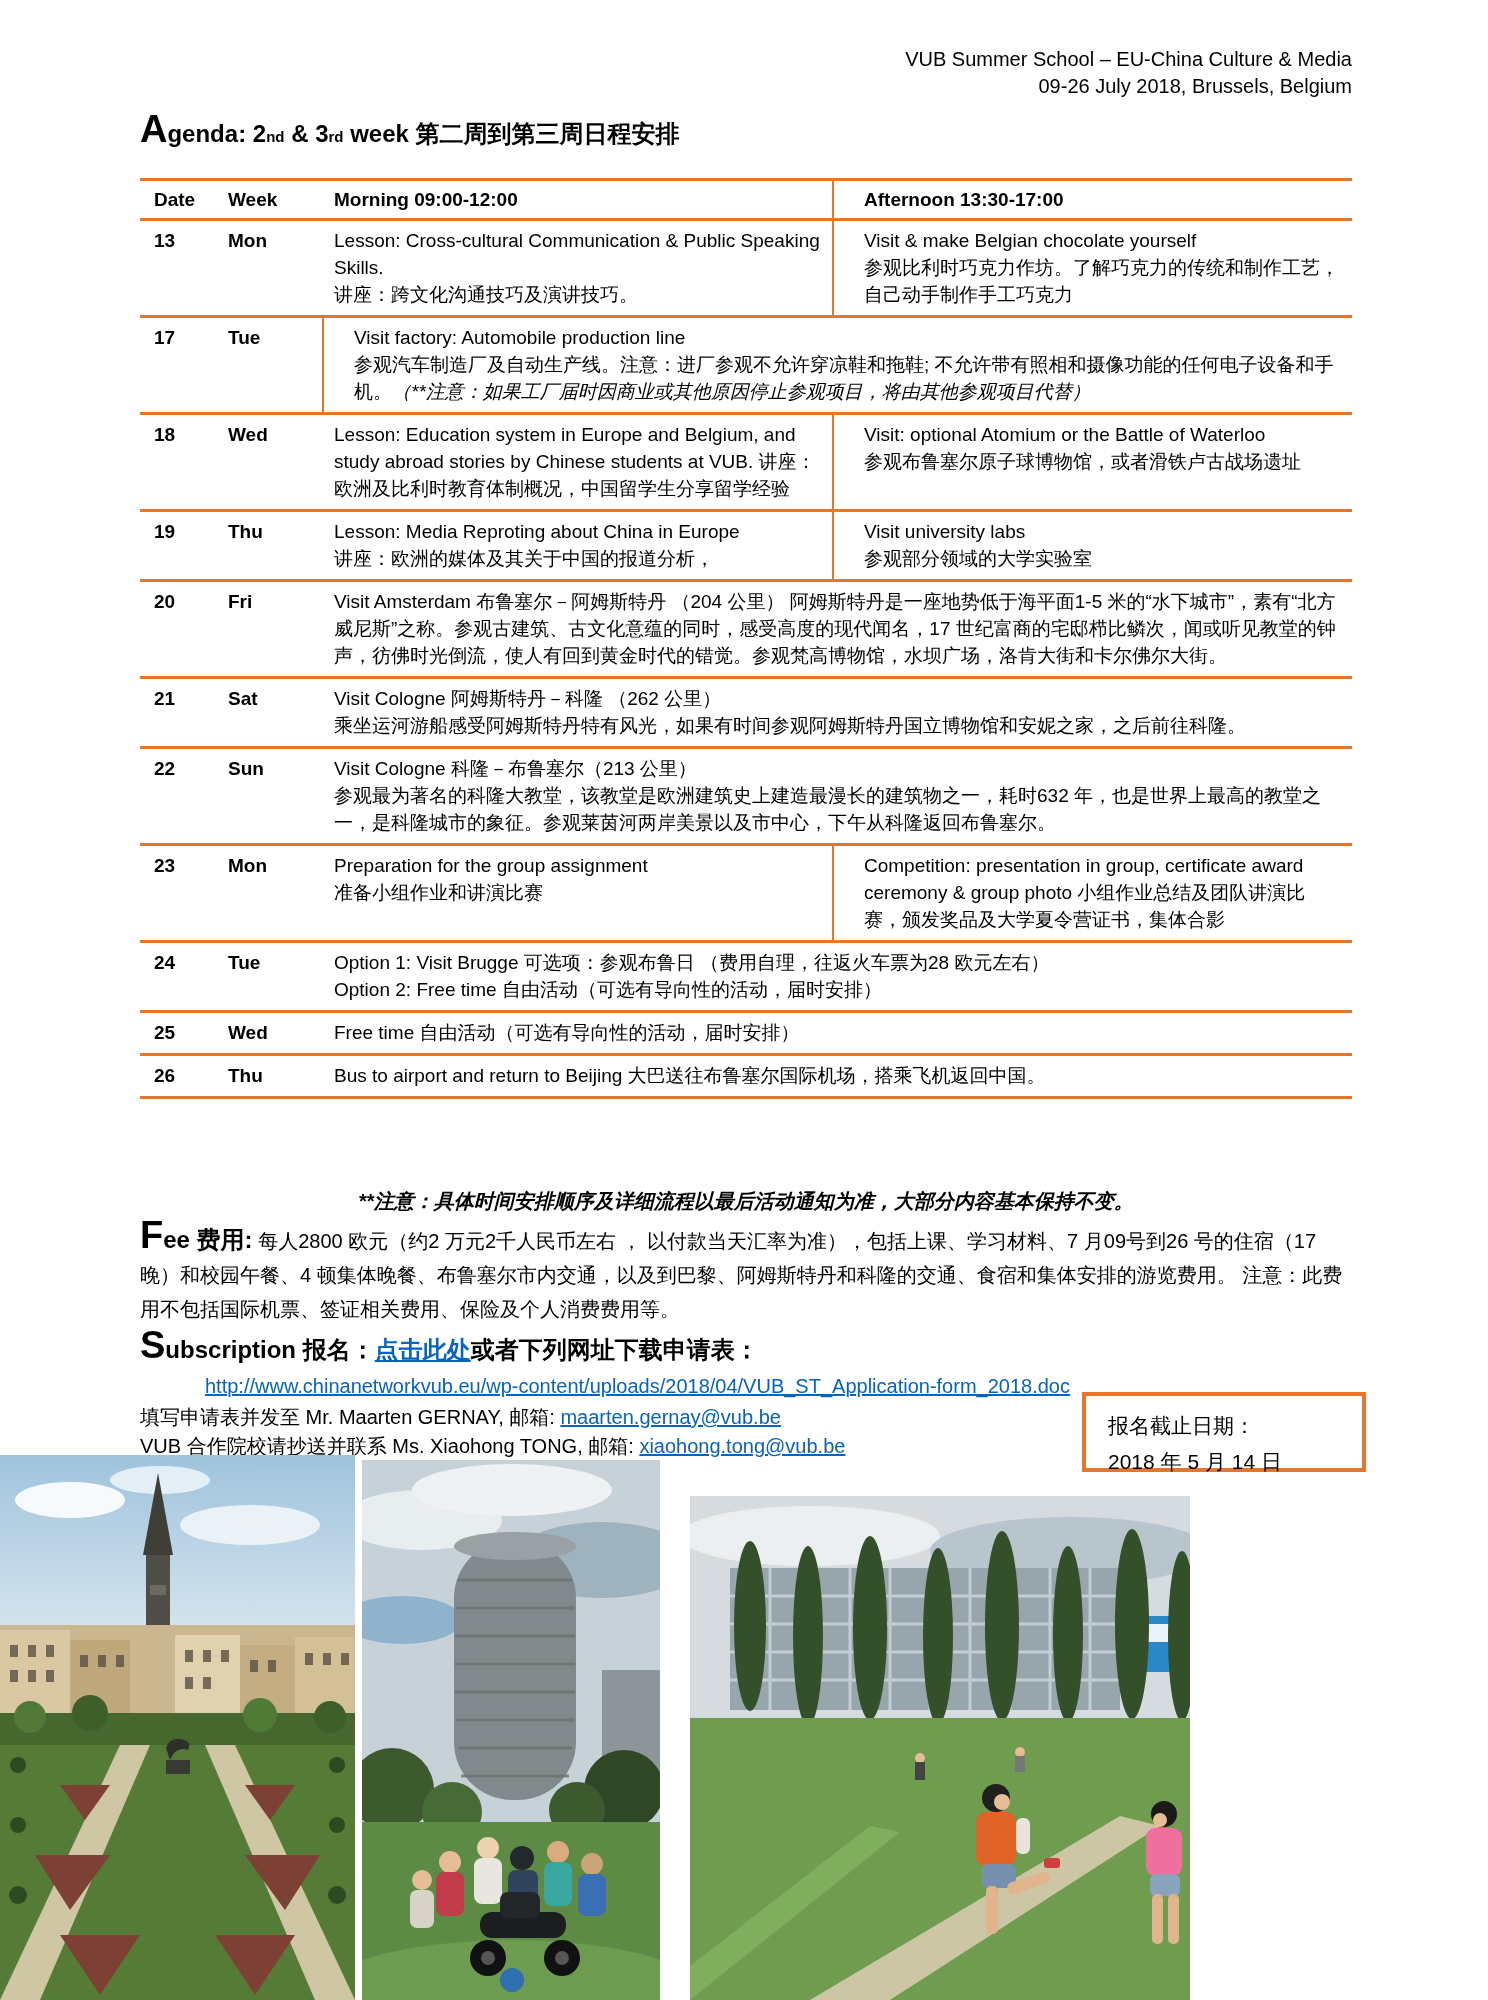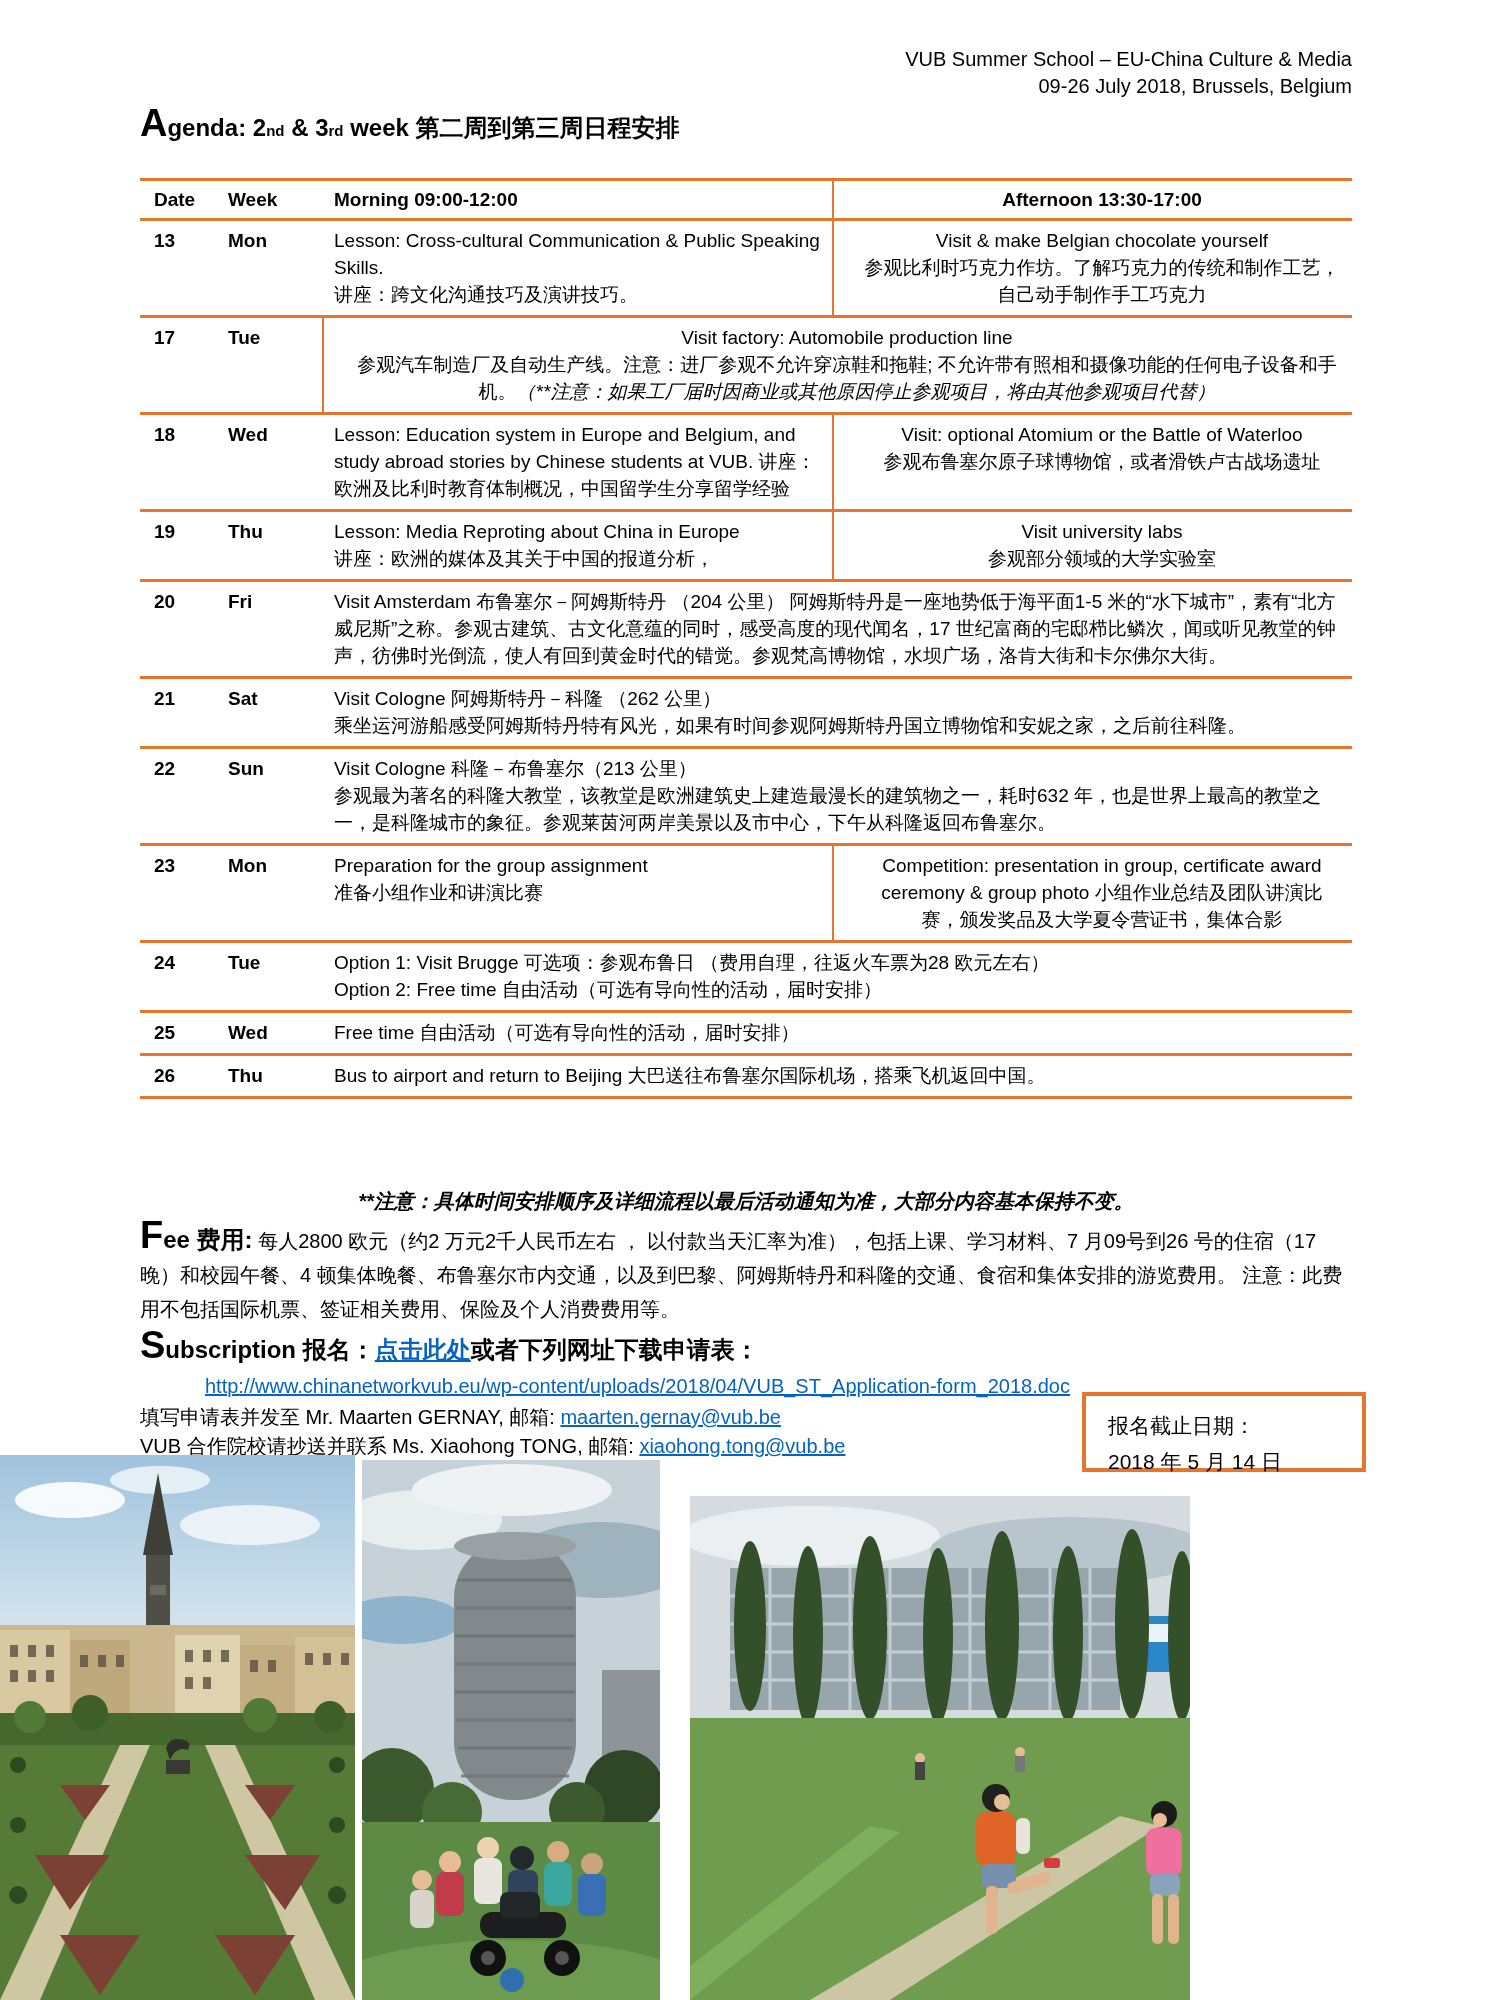--- a/index.html
+++ b/index.html
@@ -3,32 +3,32 @@
 <meta charset="utf-8">
 <style>
   * { box-sizing: border-box; margin: 0; padding: 0; }
   body { background:#888; font-family:"Liberation Sans", sans-serif; color:#000; }
   .page { position:relative; width:1488px; height:2000px; background:#fff; margin:0 auto; overflow:hidden; }
 
   
   .doc-header { position:absolute; top:46px; right:136px; text-align:right; font-size:20px; line-height:27px; }
 
   
-  .doc-title { position:absolute; top:108px; left:140px; font-weight:bold; font-size:24px; }
+  .doc-title { position:absolute; top:114px; left:140px; font-weight:bold; font-size:24px; }
   .doc-title .bigcap { font-size:38px; line-height:30px; }
   .doc-title .small { font-size:15px; }
 
   
   .agenda-table { position:absolute; left:140px; top:178px; width:1212px; border-bottom:3px solid var(--orange); font-size:19px; line-height:27px; }
   .t-row { display:flex; border-top:3px solid var(--orange); }
   .cell { padding:6px 12px 7px 12px; white-space:pre-line; }
   .c-date  { width:76px;  padding-left:14px; font-weight:bold; flex:none; }
   .c-week  { width:106px; flex:none; font-weight:bold; }
   .c-morn  { width:510px; flex:none; }
-  .c-aft   { flex:1; border-left:2px solid var(--orange); padding-left:30px;text-align:center; }
+  .c-aft   { flex:1; border-left:2px solid var(--orange); padding-left:30px; }
   .c-merge { flex:1; }
   .t-head .cell { font-weight:bold; padding-top:5px; padding-bottom:5px; }
   .it { font-style:italic; }
 
   .footnote { position:absolute; left:140px; top:1188px; width:1212px; text-align:center;
               font-weight:bold; font-style:italic; font-size:20px; }
 
   
   .fee { position:absolute; left:140px; top:1220px; width:1214px; font-size:20px; line-height:34px; }
   .bigcap { font-size:38px; font-weight:bold; line-height:30px; }

